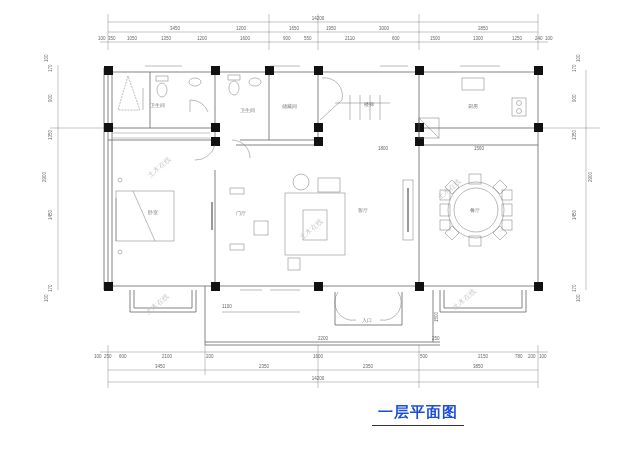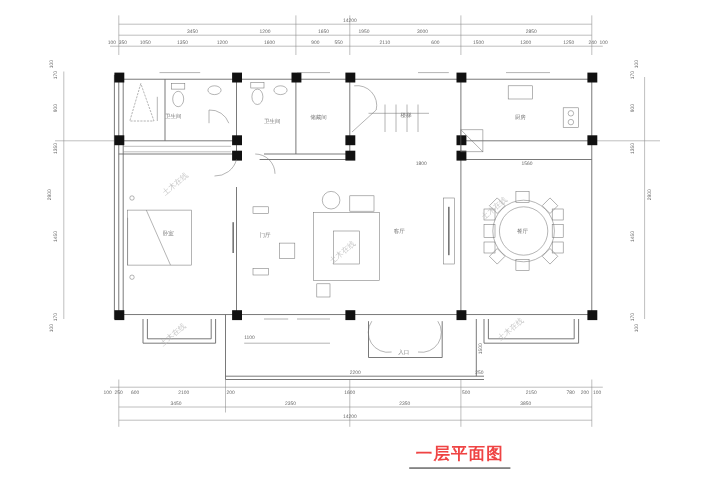--- a/index.html
+++ b/index.html
@@ -1,21 +1,21 @@
 <!DOCTYPE html>
 <html><head>
 <meta charset="utf-8">
 <style>
   html,body{margin:0;padding:0;background:#fff;}
   body{width:640px;height:451px;position:relative;overflow:hidden;font-family:"Liberation Sans",sans-serif;}
   #plan{position:absolute;left:0;top:0;}
   .dim{font-family:"Liberation Sans",sans-serif;font-size:4.5px;fill:#666;}
   .room{font-family:"Liberation Sans",sans-serif;font-size:5px;fill:#777;}
   .wm{font-family:"Liberation Sans",sans-serif;font-size:7px;fill:#bbb;opacity:.8;}
-  #title{position:absolute;left:378px;top:403px;font-family:"DejaVu Sans",sans-serif;font-size:15px;font-weight:bold;color:#ef4444;letter-spacing:1px;}
+  #title{position:absolute;left:378px;top:403px;font-family:"DejaVu Sans",sans-serif;font-size:15px;font-weight:bold;color:#1d4ed8;letter-spacing:1px;}
   #title-line{position:absolute;left:372px;top:425px;width:92px;height:1px;background:#333;}
 </style>
 </head>
 <body>
 
 <svg id="plan" width="640" height="451" viewBox="0 0 640 451" xmlns="http://www.w3.org/2000/svg">
 
   <g stroke="#888" stroke-width="0.5" fill="none">
     <line x1="108" y1="22" x2="538" y2="22"></line>
     <line x1="108" y1="32" x2="538" y2="32"></line>

